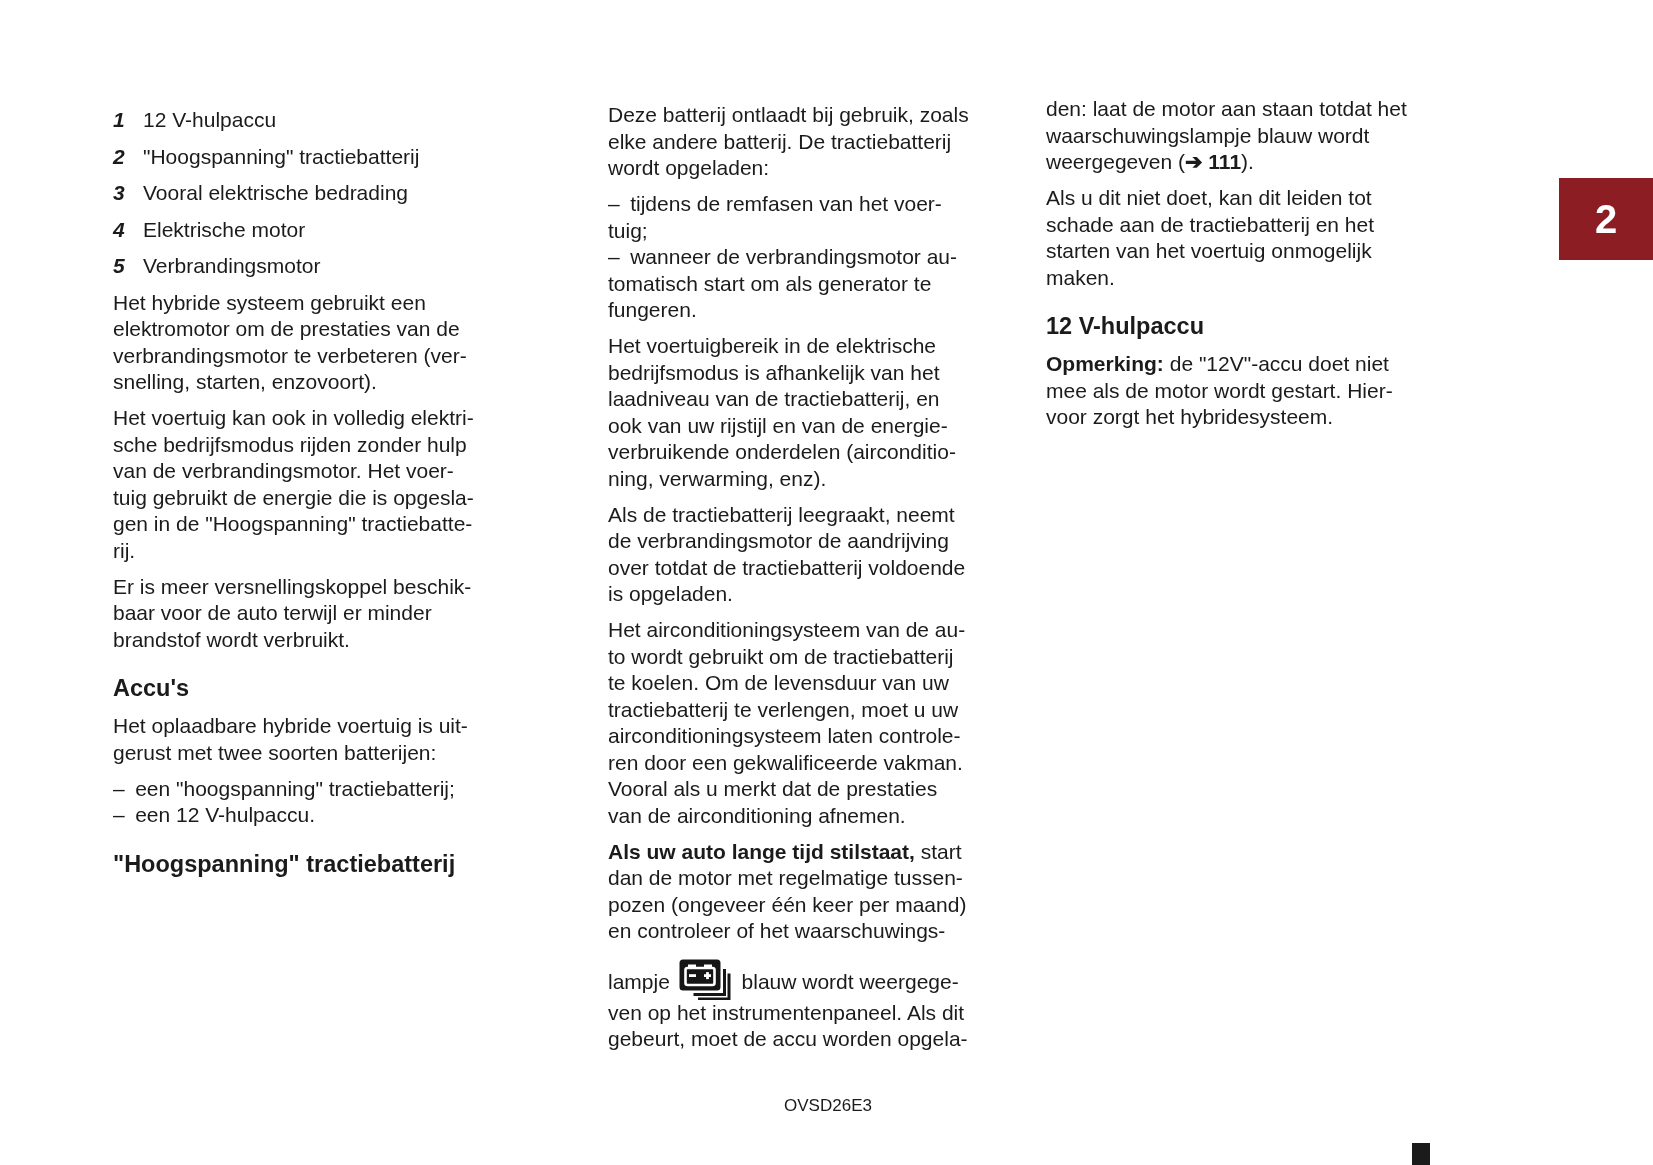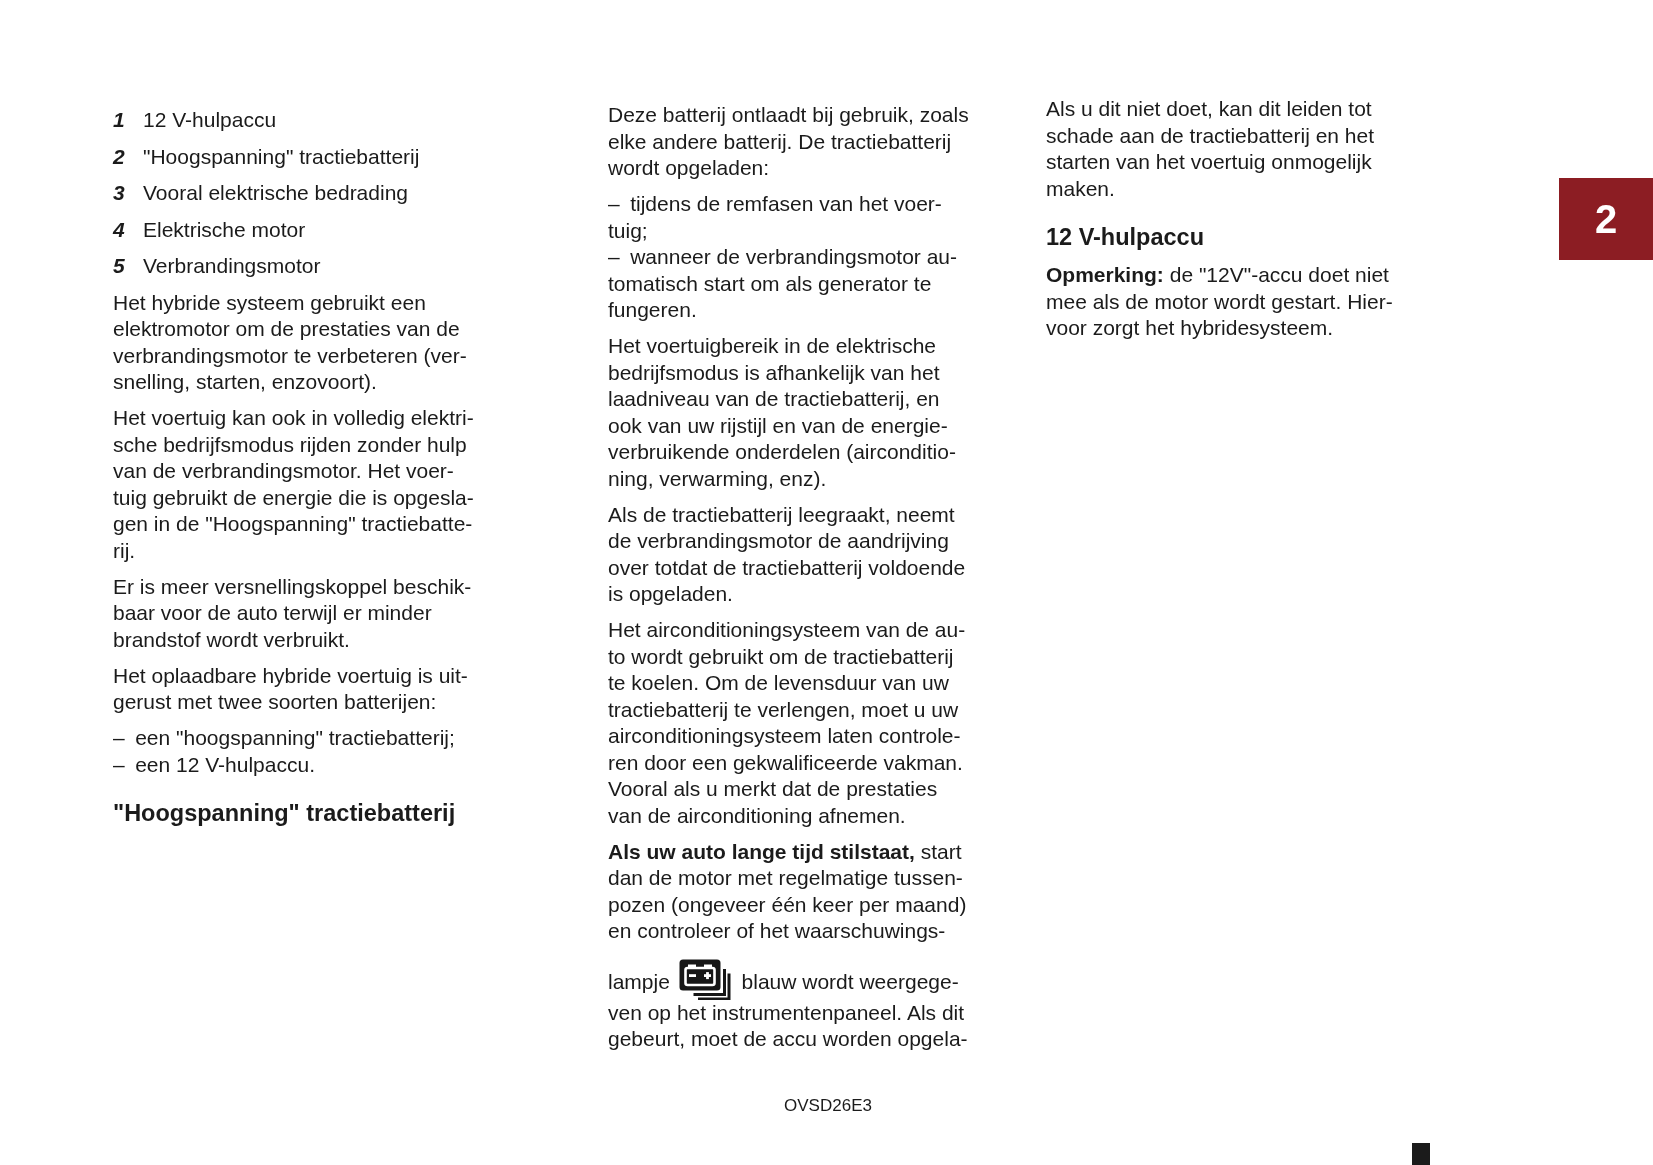--- a/index.html
+++ b/index.html
@@ -71,20 +71,21 @@
 snelling, starten, enzovoort).</p>
     <p class="para">Het voertuig kan ook in volledig elektri-
 sche bedrijfsmodus rijden zonder hulp
 van de verbrandingsmotor. Het voer-
 tuig gebruikt de energie die is opgesla-
 gen in de "Hoogspanning" tractiebatte-
 rij.</p>
     <p class="para">Er is meer versnellingskoppel beschik-
 baar voor de auto terwijl er minder
 brandstof wordt verbruikt.</p>
+    <div class="h2">Accu's</div>
     <p class="para">Het oplaadbare hybride voertuig is uit-
 gerust met twee soorten batterijen:</p>
     <p class="para">– een "hoogspanning" tractiebatterij;
 – een 12 V-hulpaccu.</p>
     <div class="h2">"Hoogspanning" tractiebatterij</div>
   </div>
 
   <div class="col col2">
     <p class="para">Deze batterij ontlaadt bij gebruik, zoals
 elke andere batterij. De tractiebatterij
@@ -125,20 +126,23 @@
           <rect x="25" y="15.2" width="7" height="2.8" fill="#ffffff"></rect>
           <rect x="27.1" y="13.1" width="2.8" height="7" fill="#ffffff"></rect>
           <path d="M45.5 10 v25.5 h-31" fill="none" stroke="#161616" stroke-width="3"></path>
           <path d="M50 14.5 v25.5 h-31" fill="none" stroke="#161616" stroke-width="3"></path>
         </svg> <span>blauw wordt weergege-
 ven op het instrumentenpaneel. Als dit
 gebeurt, moet de accu worden opgela-</span></p>
   </div>
 
   <div class="col col3">
+    <p class="para"><span>den: laat de motor aan staan totdat het
+waarschuwingslampje blauw wordt
+weergegeven (</span><span class="bld">➔ 111</span><span>).</span></p>
     <p class="para">Als u dit niet doet, kan dit leiden tot
 schade aan de tractiebatterij en het
 starten van het voertuig onmogelijk
 maken.</p>
     <div class="h2">12 V-hulpaccu</div>
     <p class="para"><span class="bld">Opmerking:</span> <span>de "12V"-accu doet niet
 mee als de motor wordt gestart. Hier-
 voor zorgt het hybridesysteem.</span></p>
   </div>
 

